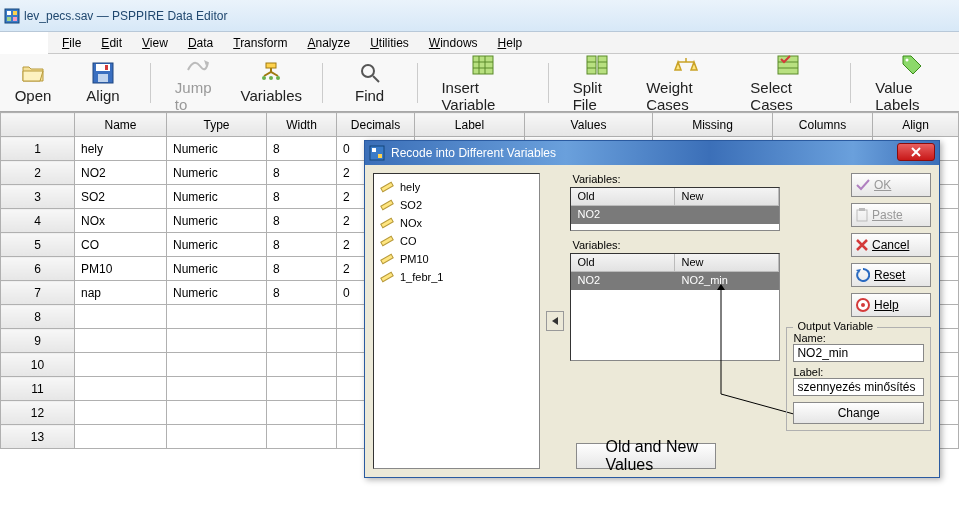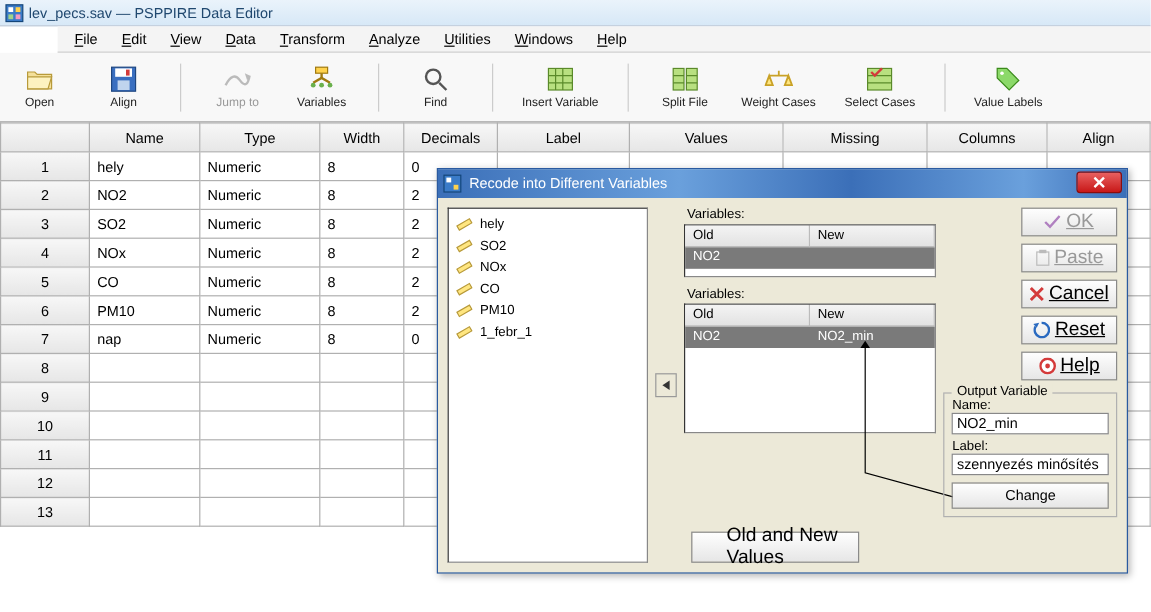--- a/index.html
+++ b/index.html
@@ -9,21 +9,21 @@
     font-size: 12px;
     background: #fff;
     color: #000;
     width: 959px;
     height: 510px;
     overflow: hidden;
     position: relative;
   }
   .titlebar {
     background: linear-gradient(#eaf3fb, #d7e8f7);
-    height: 22px;
+    height: 32px;
     display: flex;
     align-items: center;
     padding: 0 4px;
     border-bottom: 1px solid #b8c8d8;
     font-size: 12px;
   }
   .titlebar .app-icon { width: 16px; height: 16px; margin-right: 4px; }
   .titlebar .title { color: #20486f; }
   .menubar {
     height: 22px;
@@ -49,21 +49,21 @@
     border-bottom: 1px solid #a8a8a8;
     background: #f8f8f8;
   }
   .tb-btn {
     display: flex;
     flex-direction: column;
     align-items: center;
     gap: 2px;
     min-width: 46px;
     color: #222;
-    font-size: 10px;
+    font-size: 15px;
   }
   .tb-btn.disabled { color: #999; }
   .tb-btn .ic { width: 24px; height: 24px; display:flex; align-items:center; justify-content:center;}
   .tb-sep { width:1px; height:40px; background:#ccc; }
   .grid-wrap { position: relative; }
   table.grid {
     border-collapse: collapse;
     width: 100%;
     table-layout: fixed;
   }
@@ -207,23 +207,23 @@
     width: 80px;
     display: flex;
     flex-direction: column;
     gap: 6px;
     align-items: stretch;
   }
   .dlg-btn {
     height: 24px;
     background: linear-gradient(#fefefe,#e6e6e6);
     border: 1px solid #8a8a8a;
-    display:flex; align-items:center; justify-content:center;
+    display:flex; align-items:center; justify-content:flex-start;
     gap: 4px;
-    font-size: 16px;
+    font-size: 12px;
     padding: 0 4px;
   }
   .dlg-btn.disabled { color:#999; }
   .out-group {
     border: 1px solid #b0b0b0;
     padding: 4px 6px 6px 6px;
     margin-top: 4px;
     position: relative;
   }
   .out-group .legend {

